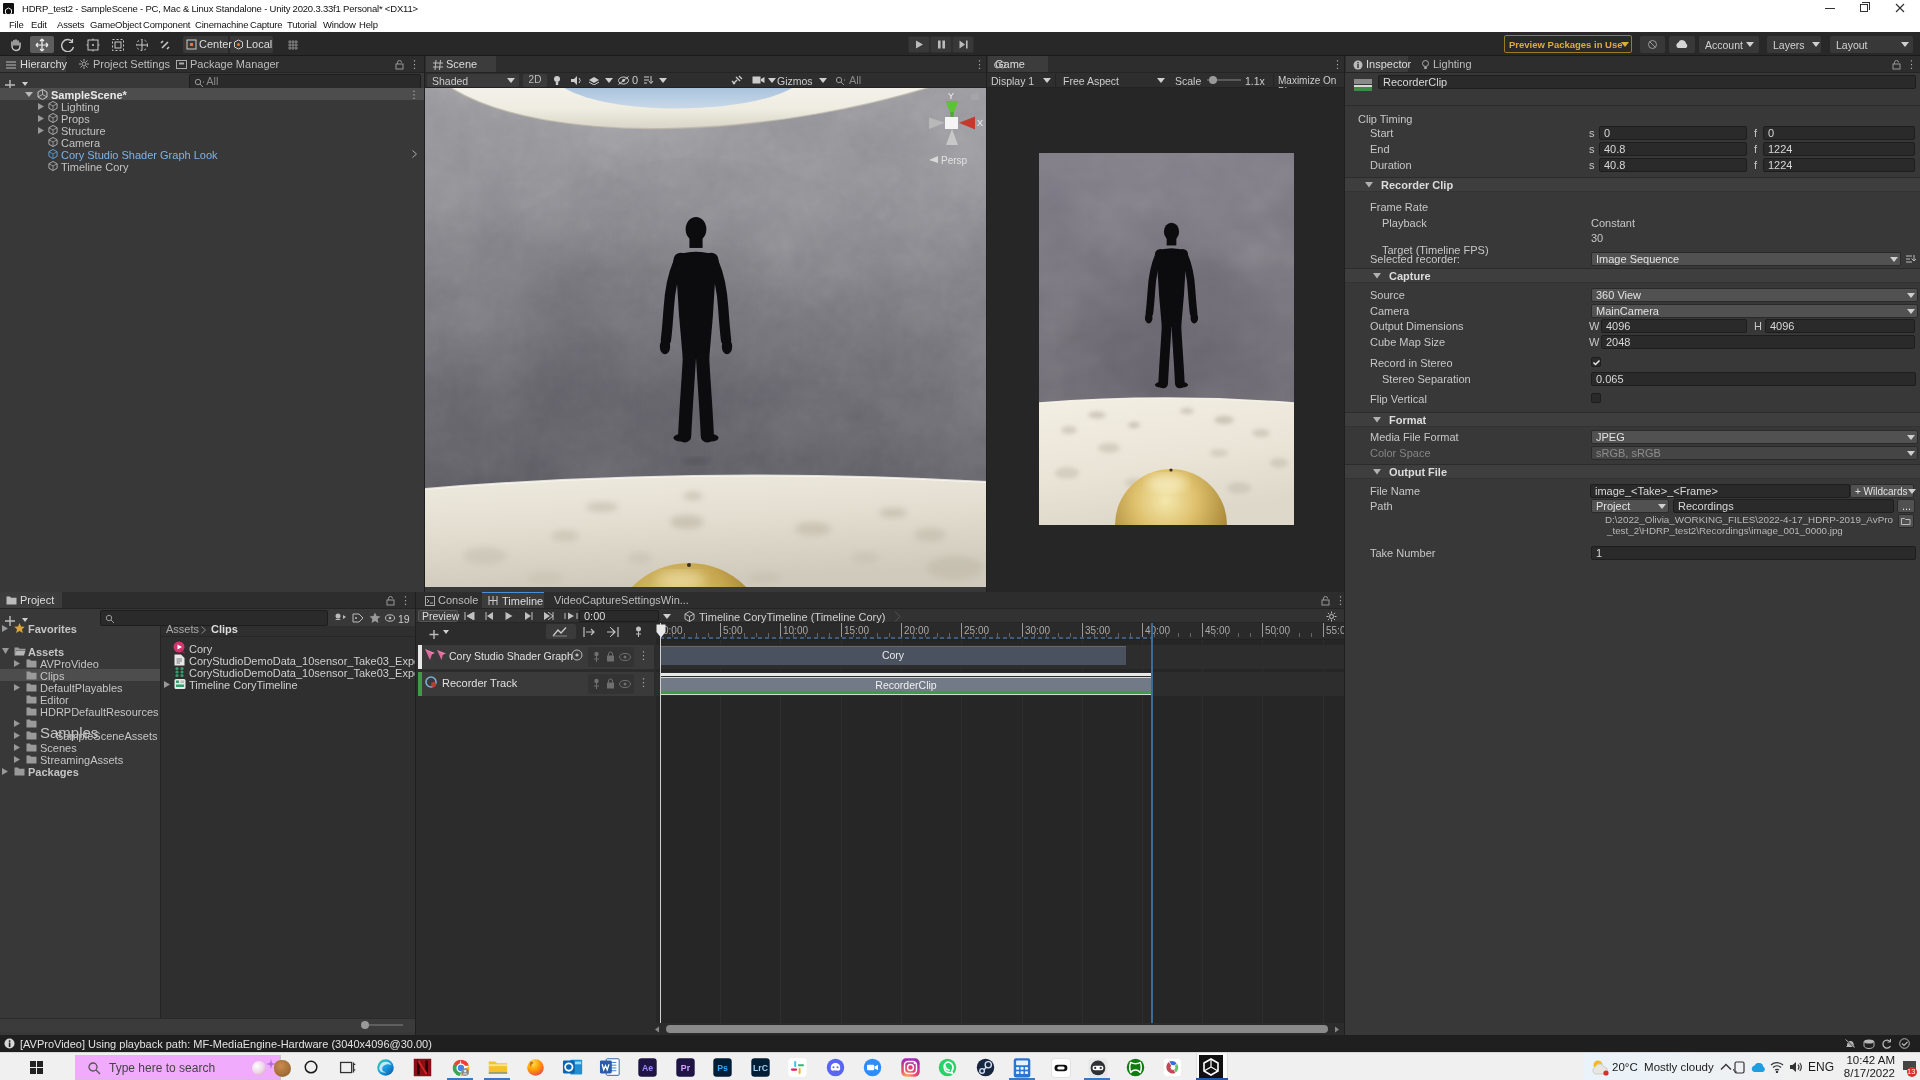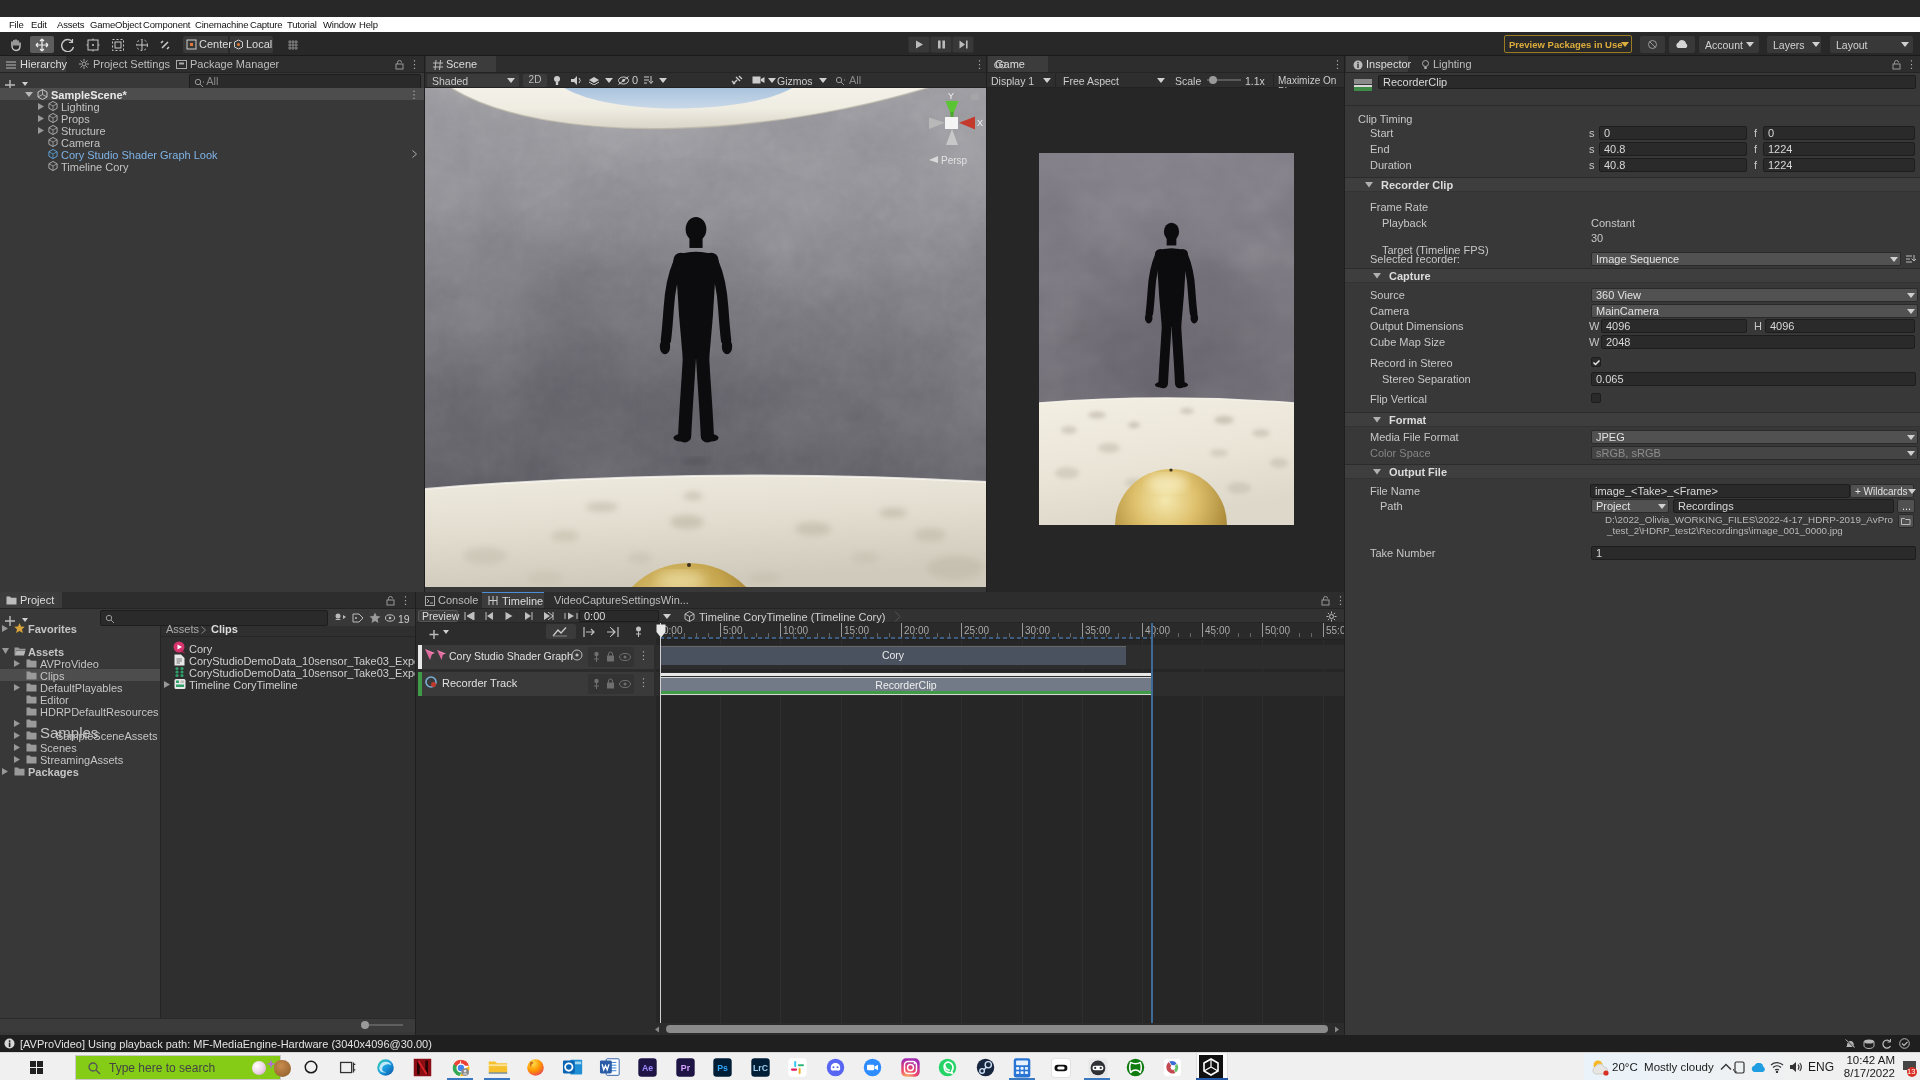--- a/index.html
+++ b/index.html
@@ -8,20 +8,32 @@
 .fld{position:absolute;background:#2a2a2a;border:1px solid #1d1d1d;border-radius:2px;color:#d8d8d8;font-size:11px;line-height:13px;padding:0 4px;white-space:nowrap;overflow:hidden}
 .dd{position:absolute;background:#515151;border:1px solid #2a2a2a;border-radius:2px;color:#e2e2e2;font-size:11px;line-height:13px;padding:0 4px;white-space:nowrap;overflow:hidden}
 .caret{position:absolute;width:0;height:0;border-left:4px solid transparent;border-right:4px solid transparent;border-top:5px solid #cfcfcf}
 .tabbar{position:absolute;background:#2d2d2d;border-bottom:1px solid #242424}
 .tab{position:absolute;top:0;height:100%;color:#bdbdbd;font-size:11px;line-height:17px;padding:0 7px;white-space:nowrap}
 .tab.on{background:#3c3c3c;color:#dddddd}
 .vline{position:absolute;width:1px;background:#242424}
 .toolbtn{position:absolute;background:#383838;border-radius:2px}
 </style></head><body>
 <div id="root">
+    <div class="abs" style="left:0;top:0;width:1920px;height:17px;background:#ffffff">
+      <div class="abs" style="left:3px;top:3px;width:11px;height:11px;background:#111;border-radius:1px"><svg width="11" height="11" viewBox="0 0 11 11">
+          <path d="M5.5 2 8.5 3.7 8.5 7.3 5.5 9 2.5 7.3 2.5 3.7Z" fill="none" stroke="#eee" stroke-width="1"></path>
+        </svg></div>
+      <div class="abs" style="left:22px;top:3px;font-size:9.5px;letter-spacing:-0.2px;color:#111">HDRP_test2 - SampleScene - PC, Mac &amp; Linux Standalone - Unity 2020.3.33f1 Personal* &lt;DX11&gt;</div>
+      <div class="abs" style="left:1825px;top:8px;width:10px;height:1px;background:#333"></div>
+      <div class="abs" style="left:1860px;top:4px;width:8px;height:8px;border:1px solid #333"></div>
+      <div class="abs" style="left:1862px;top:2px;width:8px;height:8px;border:1px solid #333;border-left:none;border-bottom:none"></div>
+      <svg class="abs" style="left:1895px;top:3px" width="10" height="10">
+        <path d="M1 1 L9 9 M9 1 L1 9" stroke="#333" stroke-width="1.2"></path>
+      </svg>
+    </div>
     <div class="abs" style="left:0;top:17px;width:1920px;height:15px;background:#ffffff">
       <div class="abs" style="left:9px;top:2px;font-size:9.5px;letter-spacing:-0.2px;color:#111">File</div>
       <div class="abs" style="left:31px;top:2px;font-size:9.5px;letter-spacing:-0.2px;color:#111">Edit</div>
       <div class="abs" style="left:57px;top:2px;font-size:9.5px;letter-spacing:-0.2px;color:#111">Assets</div>
       <div class="abs" style="left:90px;top:2px;font-size:9.5px;letter-spacing:-0.2px;color:#111">GameObject</div>
       <div class="abs" style="left:143px;top:2px;font-size:9.5px;letter-spacing:-0.2px;color:#111">Component</div>
       <div class="abs" style="left:195px;top:2px;font-size:9.5px;letter-spacing:-0.2px;color:#111">Cinemachine</div>
       <div class="abs" style="left:250px;top:2px;font-size:9.5px;letter-spacing:-0.2px;color:#111">Capture</div>
       <div class="abs" style="left:287px;top:2px;font-size:9.5px;letter-spacing:-0.2px;color:#111">Tutorial</div>
       <div class="abs" style="left:323px;top:2px;font-size:9.5px;letter-spacing:-0.2px;color:#111">Window</div>
@@ -595,21 +607,21 @@
       <div class="caret" style="left:562px;top:395px"></div>
       <div class="abs" style="left:0;top:408px;width:576px;height:15px;background:#3e3e3e;border-top:1px solid #2b2b2b;border-bottom:1px solid #333"></div>
       <svg class="abs" style="left:28px;top:413px" width="8" height="6">
         <path d="M0 0 L8 0 L4 5.5Z" fill="#b0b0b0"></path>
       </svg>
       <div class="abs" style="left:44px;top:410px;font-size:11px;font-weight:bold;color:#dcdcdc">Output File</div>
       <div class="abs" style="left:25px;top:429px;font-size:11px;color:#c7c7c7">File Name</div>
       <div class="fld" style="left:245px;top:428px;width:260px;height:14px">image_&lt;Take&gt;_&lt;Frame&gt;</div>
       <div class="dd" style="left:505px;top:428px;width:64px;height:14px;font-size:10px">+ Wildcards</div>
       <div class="caret" style="left:563px;top:433px"></div>
-      <div class="abs" style="left:35px;top:444px;font-size:11px;color:#c7c7c7">Path</div>
+      <div class="abs" style="left:25px;top:444px;font-size:11px;color:#c7c7c7">Path</div>
       <div class="dd" style="left:246px;top:443px;width:78px;height:14px;background:#515151;color:#e2e2e2">Project</div>
       <div class="caret" style="left:313px;top:448px"></div>
       <div class="fld" style="left:328px;top:443px;width:221px;height:14px">Recordings</div>
       <div class="dd" style="left:552px;top:443px;width:18px;height:14px;text-align:center">...</div>
       <div class="abs" style="left:260px;top:458px;font-size:9.8px;color:#b8b8b8">D:\2022_Olivia_WORKING_FILES\2022-4-17_HDRP-2019_AvPro</div>
       <div class="abs" style="left:262px;top:469px;font-size:9.8px;color:#b8b8b8">_test_2\HDRP_test2\Recordings\image_001_0000.jpg</div>
       <div class="dd" style="left:553px;top:458px;width:16px;height:14px"></div>
       <svg class="abs" style="left:556px;top:461px" width="10" height="8">
         <path d="M0.5 7.5 V1.5 H3.5 L4.5 2.5 H9 V7.5Z" fill="none" stroke="#bbb"></path>
       </svg>
@@ -1044,21 +1056,21 @@
     </div>
     <div class="abs" style="left:0;top:1052px;width:1920px;height:28px;background:#f0f0f0;border-top:1px solid #d8d8d8">
       <svg class="abs" style="left:30px;top:8px" width="13" height="13">
         <g fill="#222">
           <rect x="0" y="0" width="6" height="6"></rect>
           <rect x="7" y="0" width="6" height="6"></rect>
           <rect x="0" y="7" width="6" height="6"></rect>
           <rect x="7" y="7" width="6" height="6"></rect>
         </g>
       </svg>
-      <div class="abs" style="left:75px;top:2px;width:206px;height:25px;background:#84cc16;border:1px solid #c8c8c8">
+      <div class="abs" style="left:75px;top:2px;width:206px;height:25px;background:#f0abfc;border:1px solid #c8c8c8">
         <svg class="abs" style="left:12px;top:6px" width="13" height="13">
           <circle cx="5" cy="5" r="4" stroke="#555" fill="none" stroke-width="1.3"></circle>
           <path d="M8 8 L12 12" stroke="#555" stroke-width="1.3"></path>
         </svg>
         <div class="abs" style="left:33px;top:5px;font-size:12px;color:#444">Type here to search</div>
         <div class="abs" style="left:176px;top:5px;width:14px;height:14px;border-radius:50%;background:radial-gradient(circle at 35% 35%,#fff,#ecd4e6 55%,#c990b8)"></div>
         <svg class="abs" style="left:190px;top:3px" width="10" height="10">
           <path d="M5 0 L6 4 L10 5 L6 6 L5 10 L4 6 L0 5 L4 4Z" fill="#b36ee0"></path>
         </svg>
         <div class="abs" style="left:198px;top:4px;width:17px;height:17px;border-radius:40% 50% 50% 50%;background:radial-gradient(circle at 40% 35%,#c98c4e,#8a5a28)"></div>

